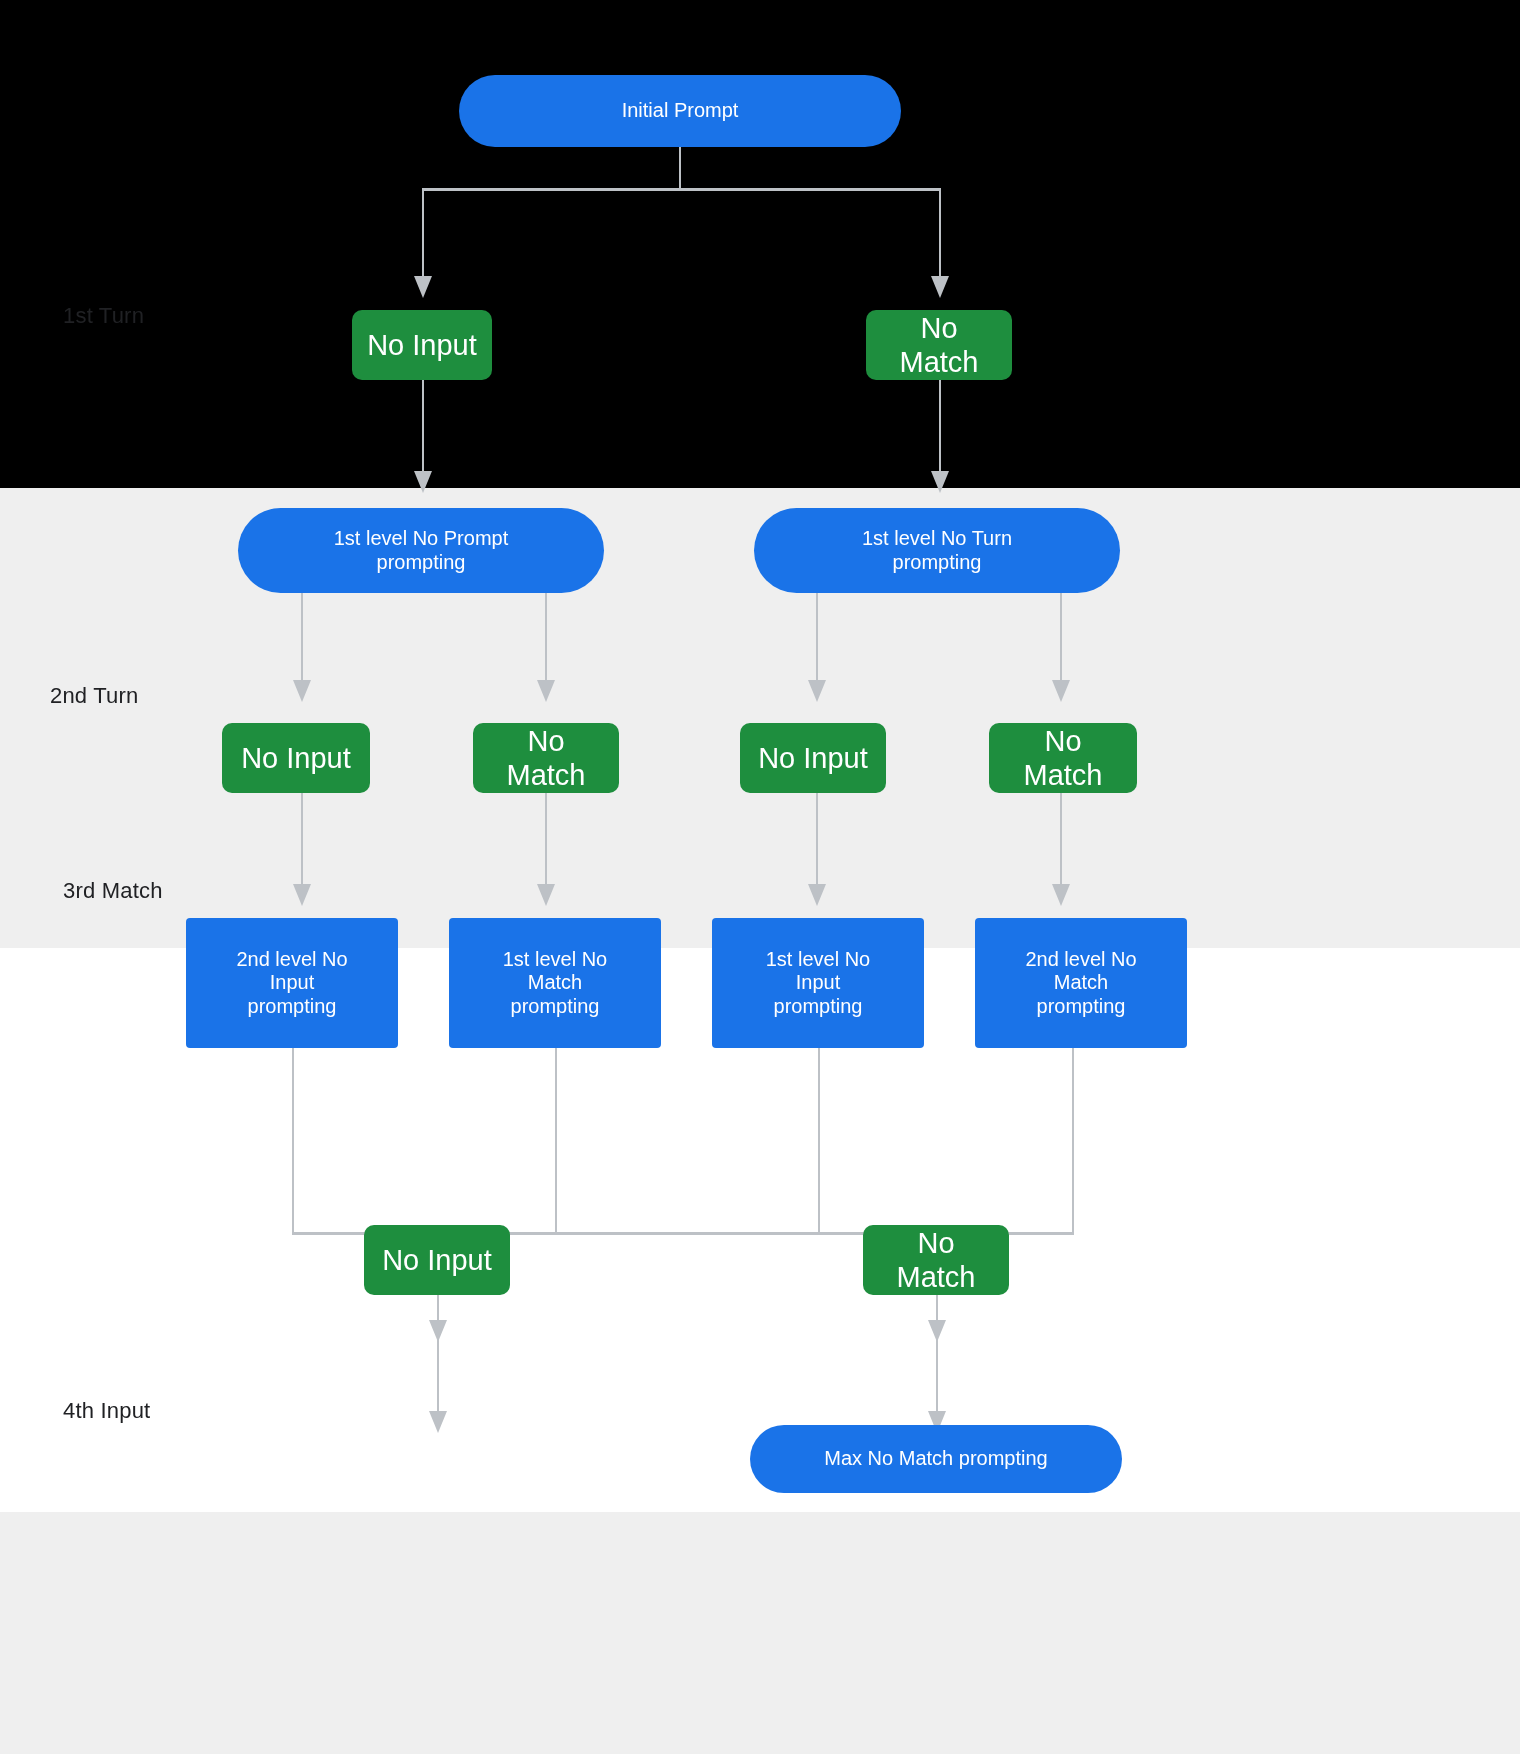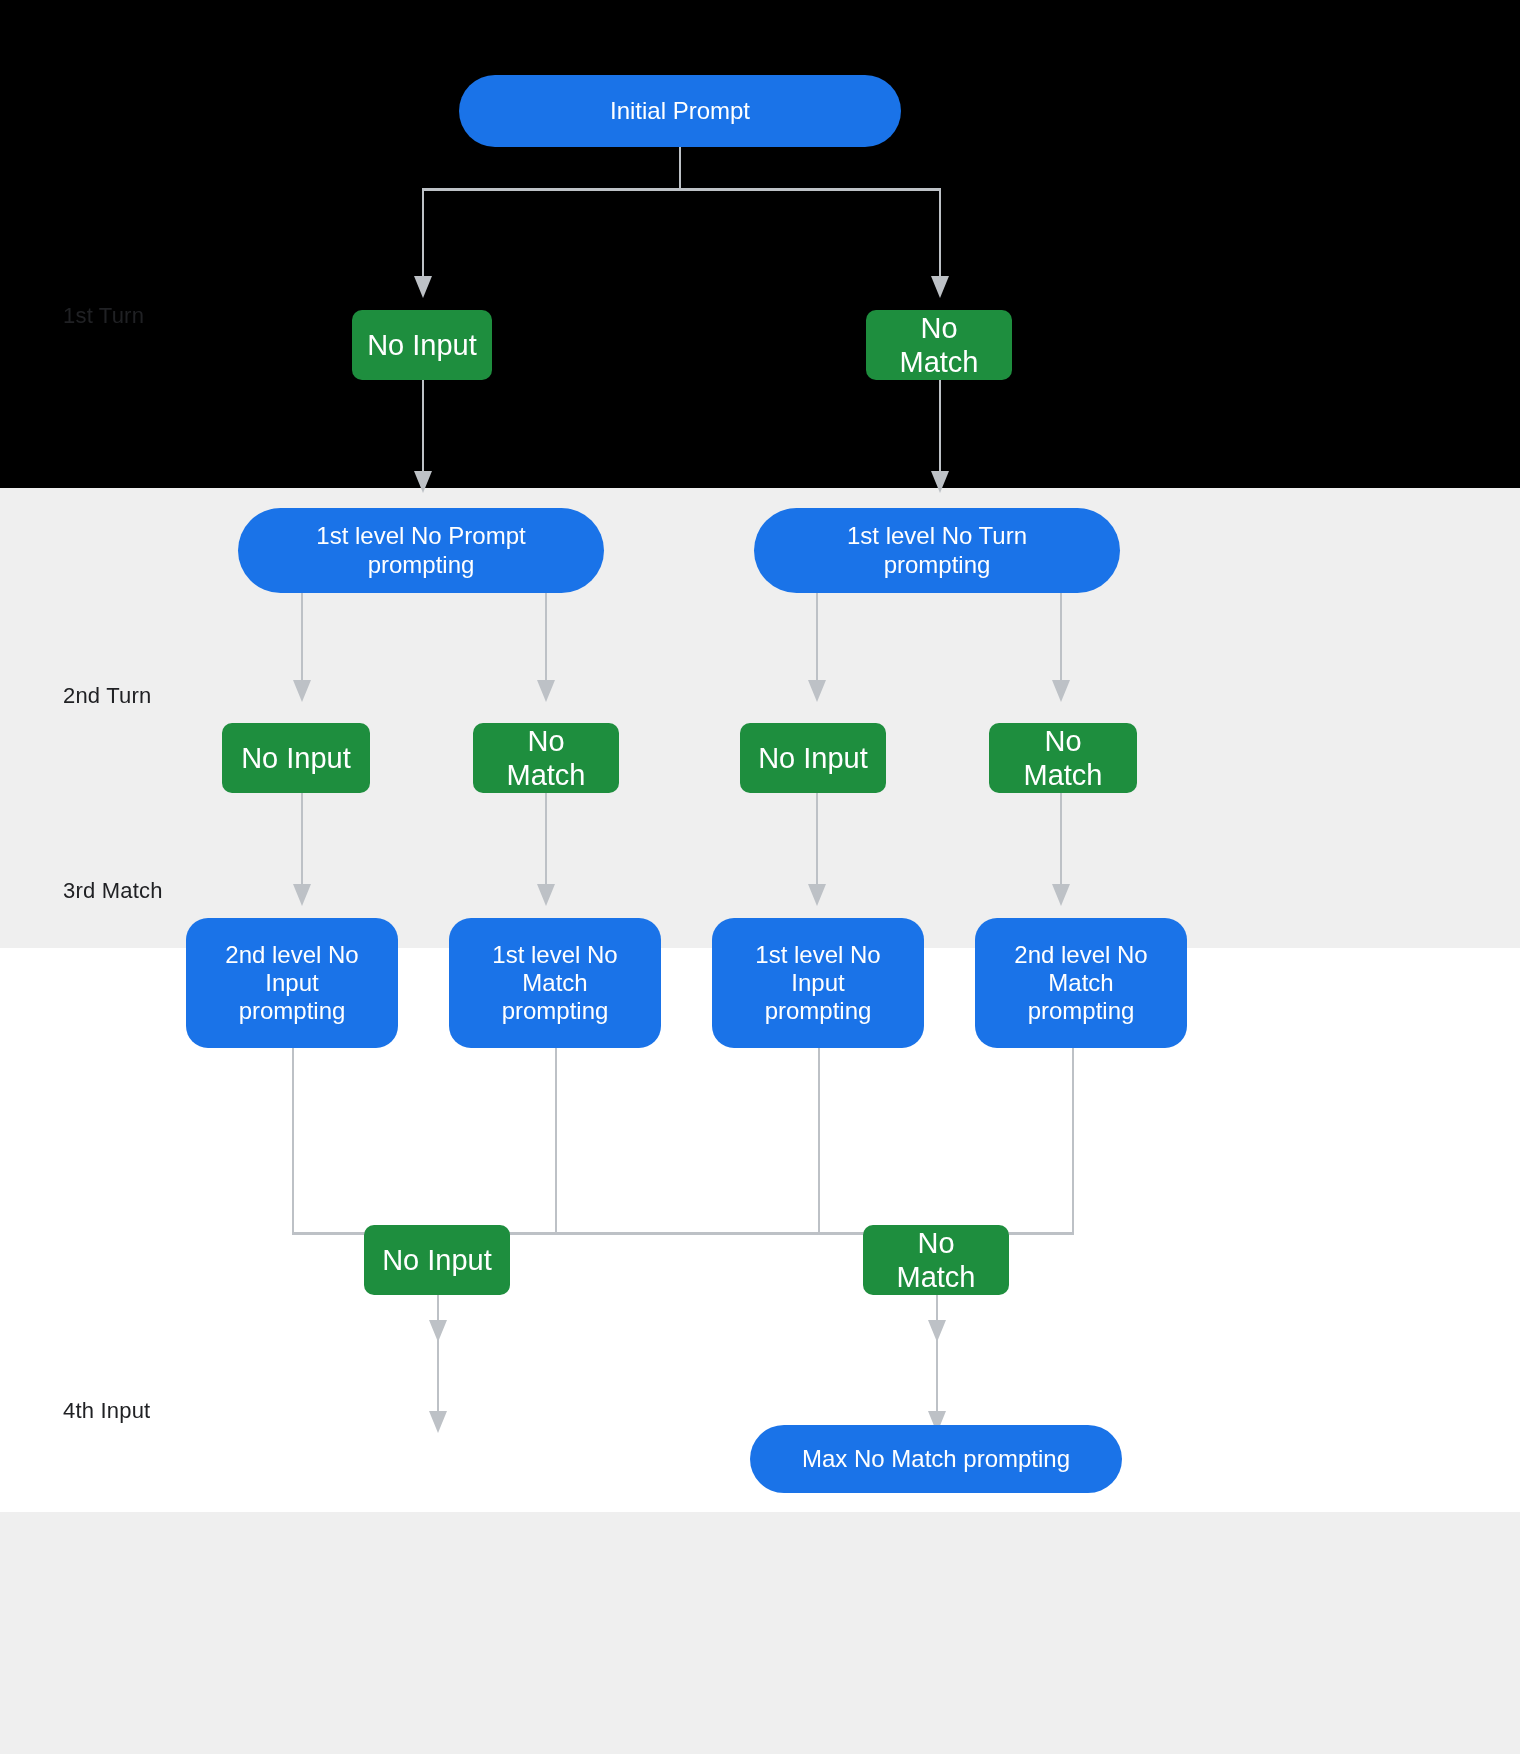--- a/index.html
+++ b/index.html
@@ -21,42 +21,42 @@
   
   .turn-label{
     position:absolute;
     font-size:22px;
     color:#202124;
     letter-spacing:.2px;
     white-space:nowrap;
     line-height:1;
   }
   #lbl-1{left:63px;top:305px;}
-  #lbl-2{left:63px;top:685px;}
+  #lbl-2{left:50px;top:685px;}
   #lbl-3{left:63px;top:880px;}
   #lbl-4{left:63px;top:1400px;}
 
   
   .node{
     position:absolute;
     box-sizing:border-box;
     display:flex;
     align-items:center;
     justify-content:center;
     text-align:center;
     color:#ffffff;
-    font-size:24px;
+    font-size:20px;
     line-height:1.18;
     padding:4px 14px;
     white-space:pre-line;
   }
   .node.blue{background:#1a73e8;}
   .node.green{background:#1e8e3e;border-radius:10px;font-size:29px;}
   .node.pill{border-radius:999px;}
-  .node.rounded{border-radius:22px;text-align:center;}
+  .node.rounded{border-radius:4px;text-align:center;}
 
   
   .line{position:absolute;background:#bdc1c6;}
   .vline{width:2px;}
   .hline{height:3px;}
   .arrow{
     position:absolute;
     width:0;height:0;
     border-left:9px solid transparent;
     border-right:9px solid transparent;

